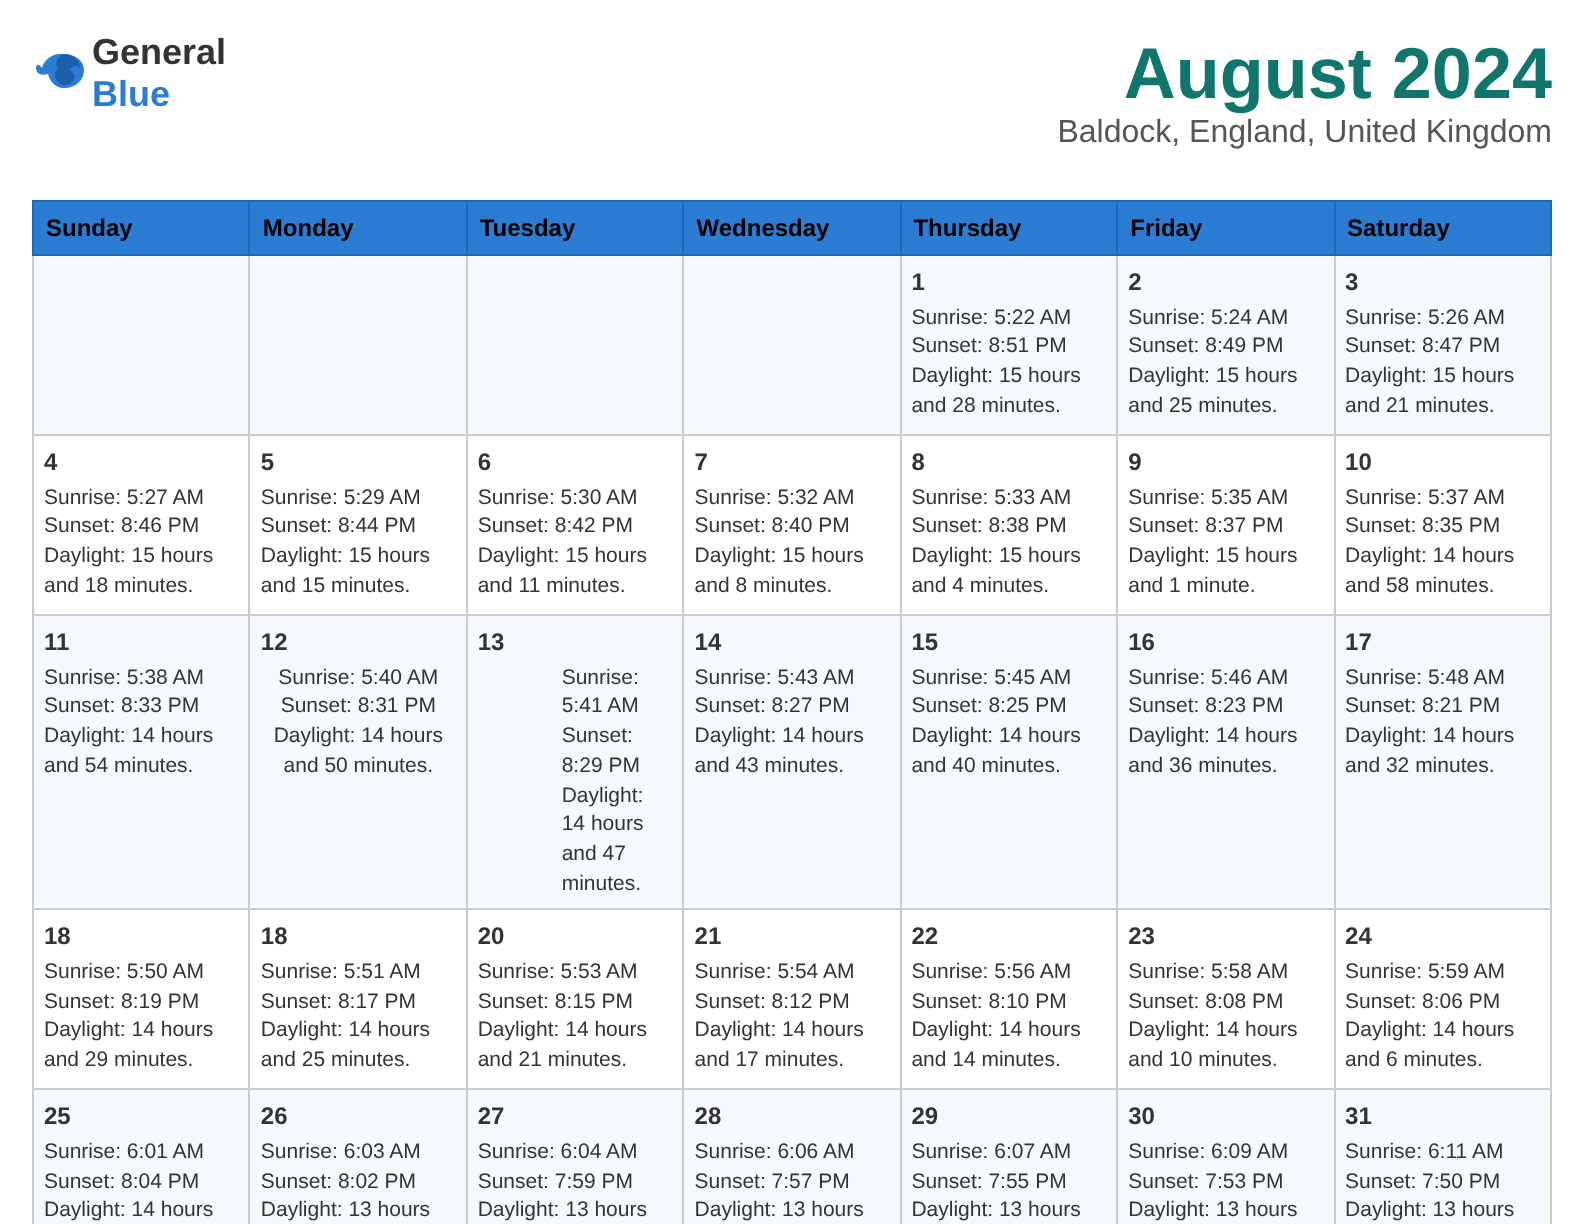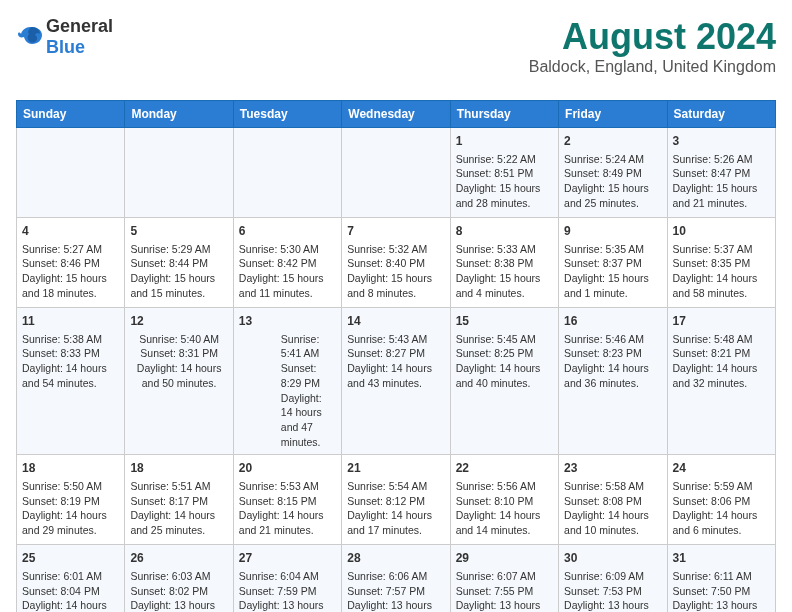--- a/index.html
+++ b/index.html
@@ -37,21 +37,21 @@
       font-size: 16px;
       color: #555;
     }
     table {
       width: 100%;
       border-collapse: collapse;
       font-size: 11px;
     }
     thead tr th {
       background-color: #2b7cd3;
-      color: #ffffff;
+      color: #000000;
       text-align: left;
       padding: 6px 6px;
       font-size: 12px;
       font-weight: bold;
       border: 1px solid #1a6bb5;
     }
     tbody tr td {
       vertical-align: top;
       padding: 5px 5px;
       border: 1px solid #ccc;

